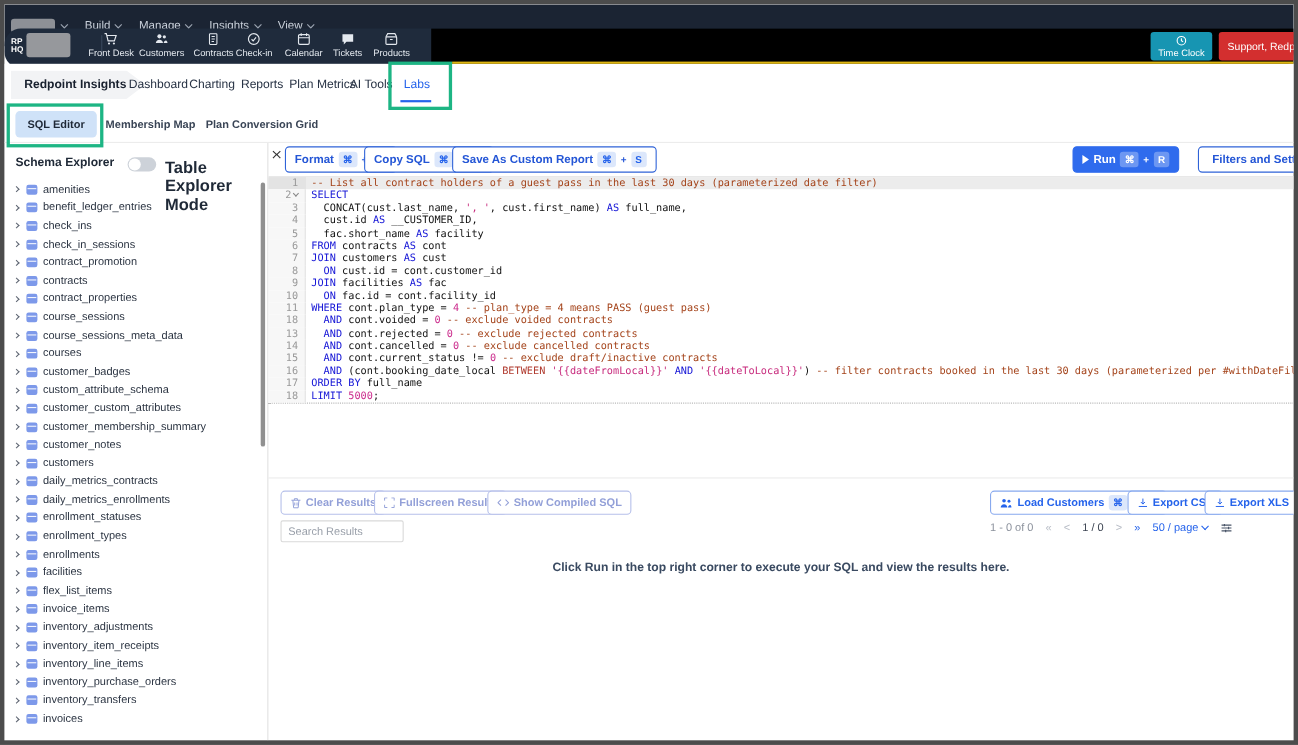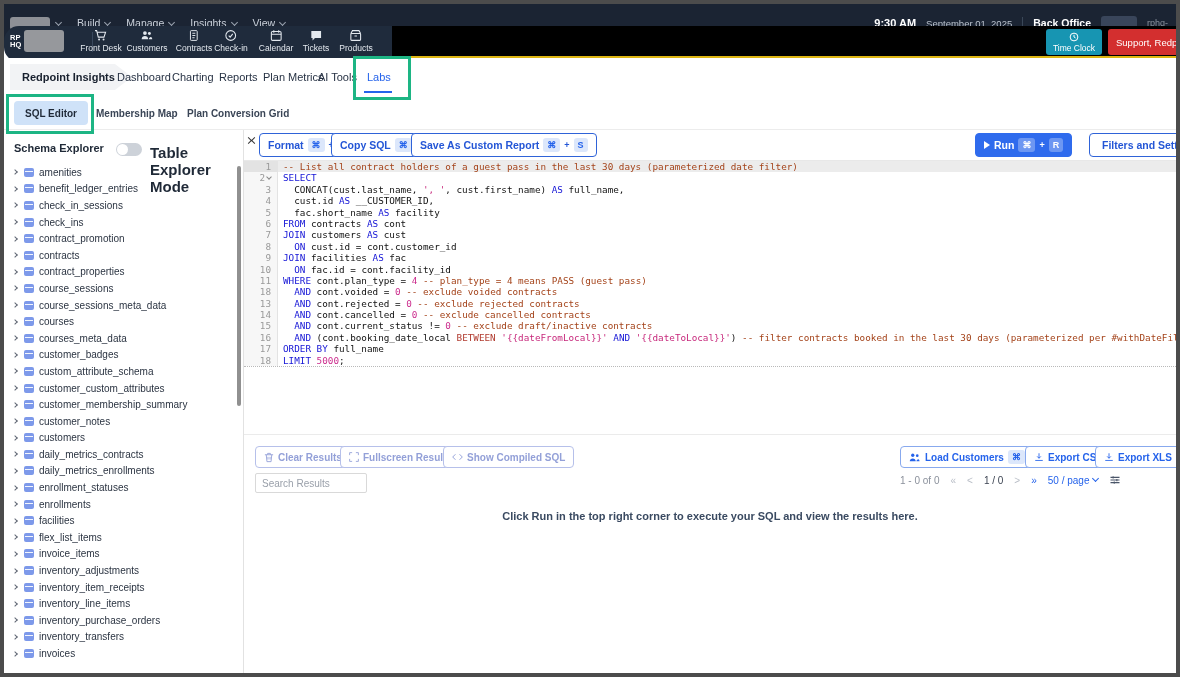--- a/index.html
+++ b/index.html
@@ -126,28 +126,20 @@
           <span class="chev"></span>
         </span>
     <span class="mb-item">
           <span>Insights</span>
           <span class="chev"></span>
         </span>
     <span class="mb-item">
           <span>View</span>
           <span class="chev"></span>
         </span>
-    <span class="mb-right">
-      <span class="mb-time">9:30 AM</span>
-      <span class="mb-date">September 01, 2025</span>
-      <span class="mb-sep"></span>
-      <span class="mb-office">Back Office</span>
-      <span class="mb-blob2"></span>
-      <span class="mb-tenant">rphq-</span>
-    </span>
   </div>
 
   <div class="appbar">
     <div class="logo">
       <span class="logo-txt">RP
 HQ</span>
       <span class="logo-blob"></span>
     </div>
     <div class="app-sep"></div>
 
@@ -251,30 +243,30 @@
             <span>amenities</span>
           </div>
           <div class="tree-item">
             <span class="tw"></span>
             <span class="tbl-icon"></span>
             <span>benefit_ledger_entries</span>
           </div>
           <div class="tree-item">
             <span class="tw"></span>
             <span class="tbl-icon"></span>
+            <span>check_ins</span>
+          </div>
+          <div class="tree-item">
+            <span class="tw"></span>
+            <span class="tbl-icon"></span>
             <span>check_in_sessions</span>
           </div>
           <div class="tree-item">
             <span class="tw"></span>
             <span class="tbl-icon"></span>
-            <span>check_ins</span>
-          </div>
-          <div class="tree-item">
-            <span class="tw"></span>
-            <span class="tbl-icon"></span>
             <span>contract_promotion</span>
           </div>
           <div class="tree-item">
             <span class="tw"></span>
             <span class="tbl-icon"></span>
             <span>contracts</span>
           </div>
           <div class="tree-item">
             <span class="tw"></span>
             <span class="tbl-icon"></span>
@@ -291,25 +283,20 @@
             <span>course_sessions_meta_data</span>
           </div>
           <div class="tree-item">
             <span class="tw"></span>
             <span class="tbl-icon"></span>
             <span>courses</span>
           </div>
           <div class="tree-item">
             <span class="tw"></span>
             <span class="tbl-icon"></span>
-            <span>courses_meta_data</span>
-          </div>
-          <div class="tree-item">
-            <span class="tw"></span>
-            <span class="tbl-icon"></span>
             <span>customer_badges</span>
           </div>
           <div class="tree-item">
             <span class="tw"></span>
             <span class="tbl-icon"></span>
             <span>custom_attribute_schema</span>
           </div>
           <div class="tree-item">
             <span class="tw"></span>
             <span class="tbl-icon"></span>
@@ -337,20 +324,25 @@
           </div>
           <div class="tree-item">
             <span class="tw"></span>
             <span class="tbl-icon"></span>
             <span>daily_metrics_enrollments</span>
           </div>
           <div class="tree-item">
             <span class="tw"></span>
             <span class="tbl-icon"></span>
             <span>enrollment_statuses</span>
+          </div>
+          <div class="tree-item">
+            <span class="tw"></span>
+            <span class="tbl-icon"></span>
+            <span>enrollment_types</span>
           </div>
           <div class="tree-item">
             <span class="tw"></span>
             <span class="tbl-icon"></span>
             <span>enrollments</span>
           </div>
           <div class="tree-item">
             <span class="tw"></span>
             <span class="tbl-icon"></span>
             <span>facilities</span>

